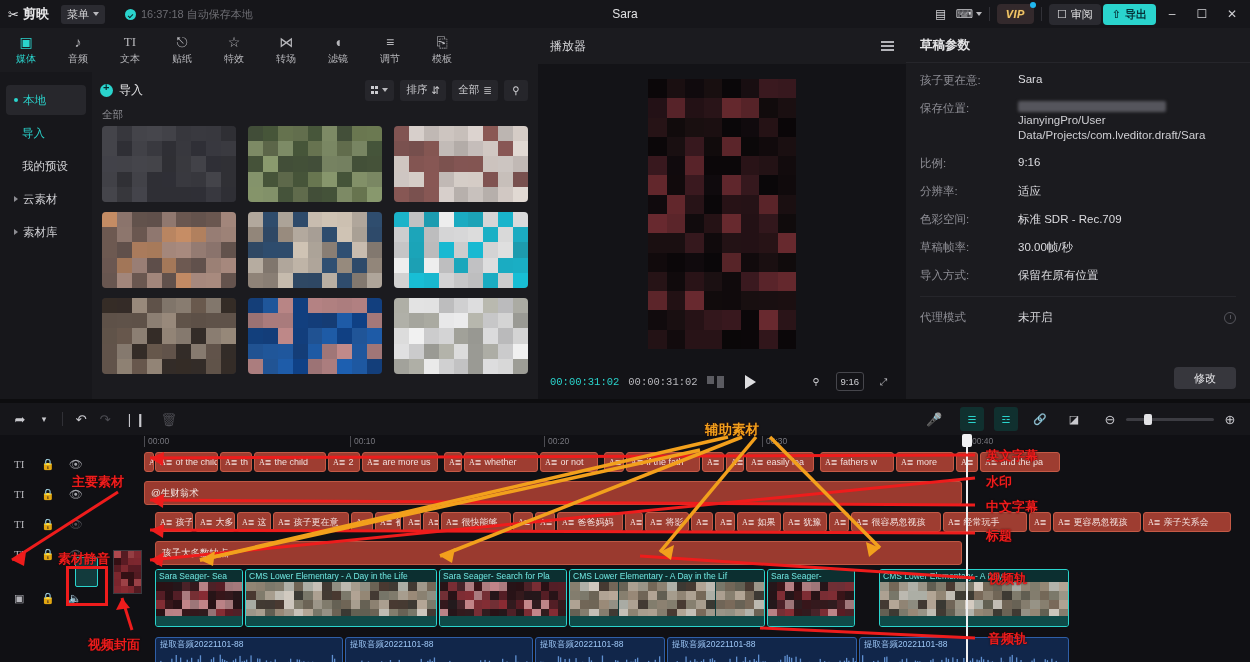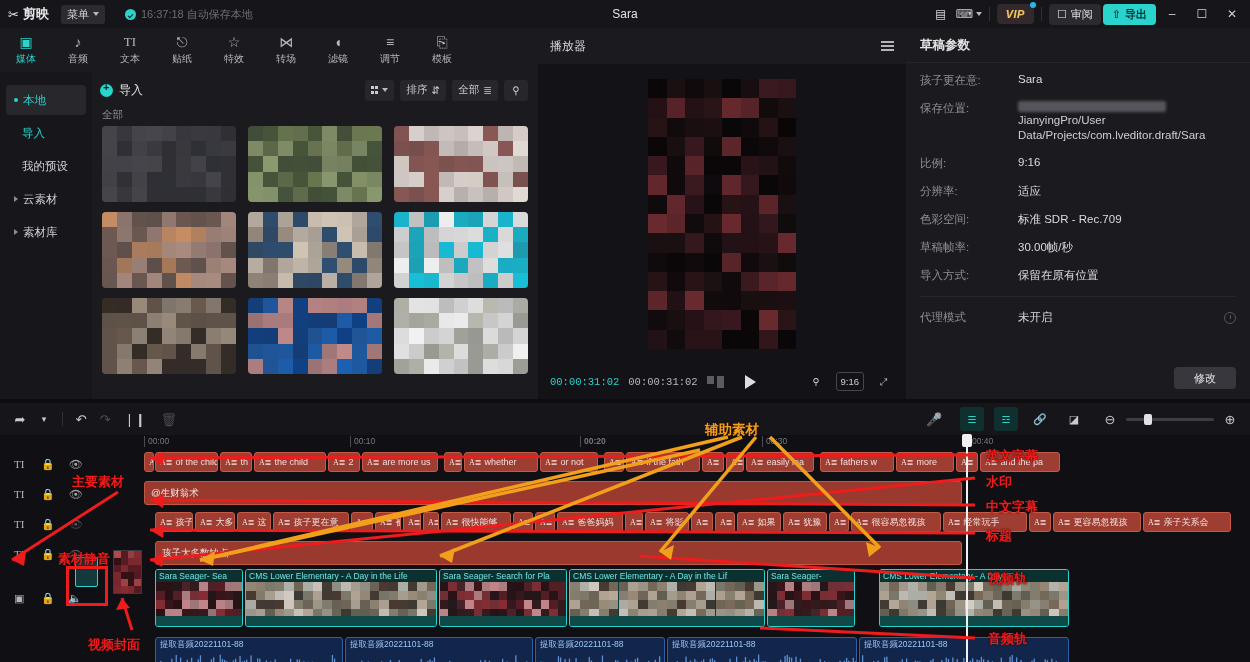--- a/index.html
+++ b/index.html
@@ -970,21 +970,21 @@
         <span class="knob"></span>
       </div>
     <div class="tlb">⊕</div>
   </div>
 
   <div class="tlwrap">
 
     <div class="ruler" id="ruler">
         <div class="rtick" style="left: 0px;">00:00</div>
         <div class="rtick" style="left: 206px;">00:10</div>
-        <div class="rtick" style="left: 436px; font-weight: bold;">00:20</div>
+        <div class="rtick" style="left: 400px;">00:20</div>
         <div class="rtick" style="left: 618px;">00:30</div>
         <div class="rtick" style="left: 824px;">00:40</div>
       </div>
 
     <div class="trackheads">
       <div class="th">
         <span class="ti">TI</span>
         <span class="lk">🔒</span>
         <span class="ey">👁</span>
       </div>

